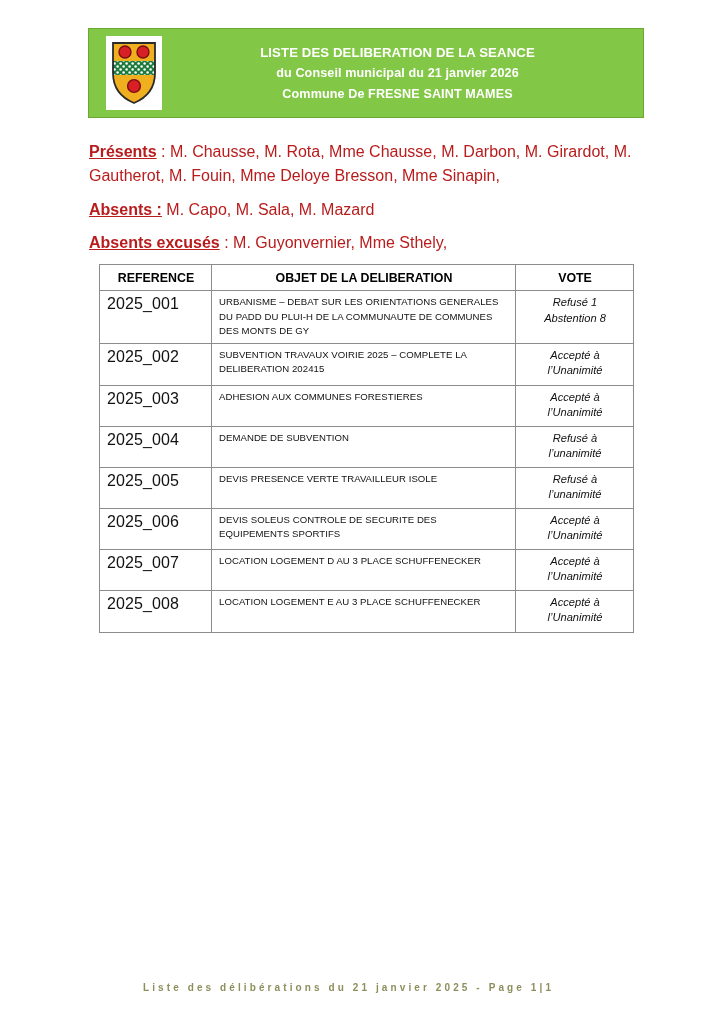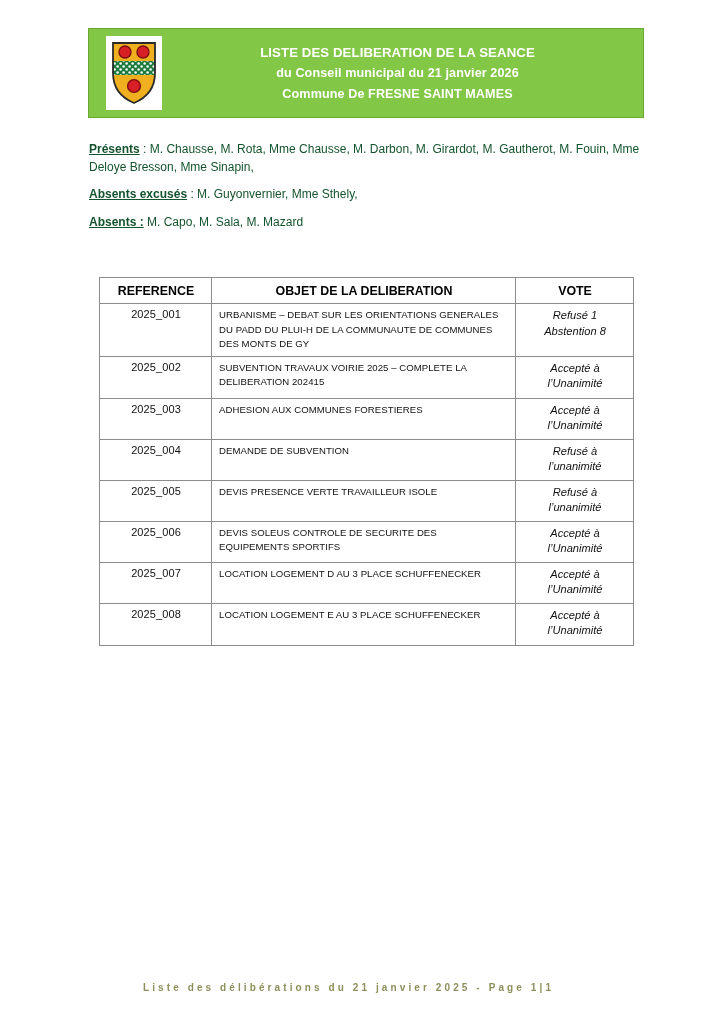--- a/index.html
+++ b/index.html
@@ -57,36 +57,36 @@
   .header-line.l1 { font-size: 13.2px; }
   .header-line.l2 { font-size: 12.6px; }
   .header-line.l3 { font-size: 12.6px; }
 
   
   .attendance {
     position: absolute;
     left: 89px;
     top: 140px;
     width: 556px;
-    font-size: 12px;
-    color: #14532d;
+    font-size: 16px;
+    color: #b91c1c;
     line-height: 1.52;
   }
   .att-para { margin-bottom: 9px; }
   .att-para:last-child { margin-bottom: 0; }
   .att-label {
     font-weight: bold;
     text-decoration: underline;
   }
 
   
   .delib-table {
     position: absolute;
     left: 99px;
-    top: 277px;
+    top: 264px;
     width: 534px;
     border-collapse: collapse;
     table-layout: fixed;
   }
   .delib-table td, .delib-table th {
     border: 1px solid #8c8c8c;
     vertical-align: top;
     padding: 4px 6px 4px 7px;
     box-sizing: border-box;
   }
@@ -100,22 +100,21 @@
     text-align: center;
     vertical-align: middle;
     height: 26px;
     color: #000;
     padding-top: 3px;
     padding-bottom: 3px;
   }
   th.h-vote { font-size: 12px; }
 
   .cell-ref {
-    text-align: center;
-    font-size: 11px;
+    font-size: 16px;
     color: #111;
     letter-spacing: 0.1px;
   }
   .cell-obj {
     font-size: 9.6px;
     color: #111;
     line-height: 1.52;
     letter-spacing: 0.05px;
   }
   .cell-vote {
@@ -176,25 +175,25 @@
   </div>
 </div>
 
 <div class="attendance">
 
   <div class="att-para">
     <span class="att-label">Présents</span><span> : </span><span>M. Chausse, M. Rota, Mme Chausse, M. Darbon, M. Girardot, M. Gautherot, M. Fouin, Mme Deloye Bresson, Mme Sinapin,</span>
   </div>
 
   <div class="att-para">
+    <span class="att-label">Absents :</span><span> </span><span>M. Capo, M. Sala, M. Mazard</span>
+  </div>
+
+  <div class="att-para">
     <span class="att-label">Absents excusés</span><span> : </span><span>M. Guyonvernier, Mme Sthely,</span>
-  </div>
-
-  <div class="att-para">
-    <span class="att-label">Absents :</span><span> </span><span>M. Capo, M. Sala, M. Mazard</span>
   </div>
 
 </div>
 
 <table class="delib-table">
   <colgroup>
     <col class="col-ref">
     <col class="col-obj">
     <col class="col-vote">
   </colgroup>

